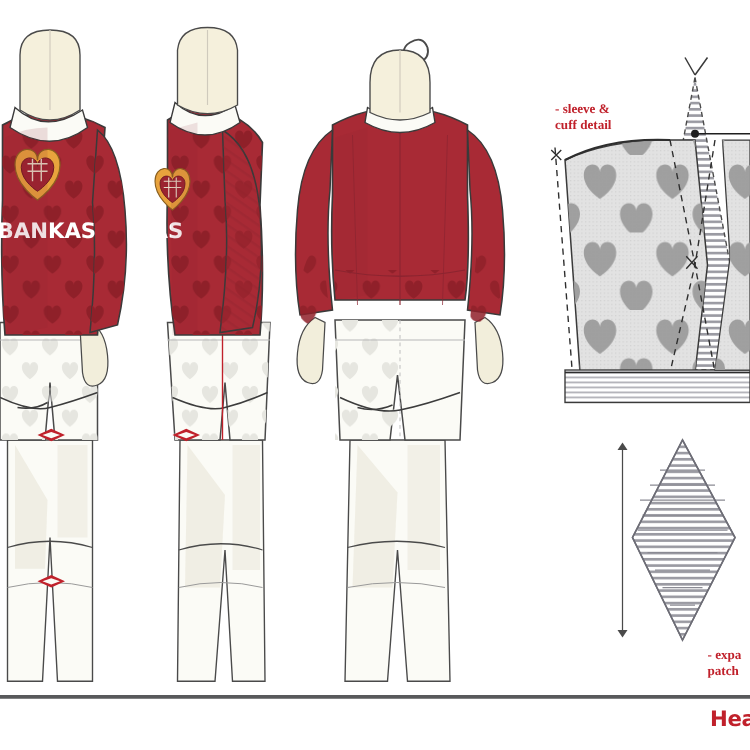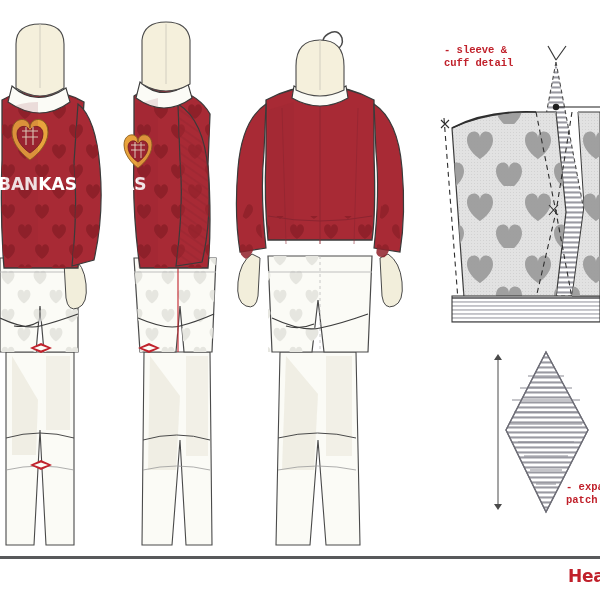--- a/index.html
+++ b/index.html
@@ -6,26 +6,27 @@
   body{
     width:600px;height:600px;overflow:hidden;
     background:#ffffff;
     font-family:"DejaVu Sans Mono", monospace;
     position:relative;
   }
   .sheet{position:absolute;inset:0;}
   .annot{
     position:absolute;
     color:#c0212b;
-    font-family:Liberation Mono, monospace;
+    font-family:Liberation Serif, serif;
     font-size:10.5px;
     font-weight:700;
     line-height:13px;
     white-space:pre;
     letter-spacing:0px;
+    margin-top:37px;
   }
   #annot-sleeve{left:444px;top:44px;}
   #annot-expand{left:566px;top:481px;}
   #brand-title{
     position:absolute;left:568px;top:566px;
     color:#c0212b;
     font-family:"DejaVu Sans", sans-serif;
     font-weight:700;font-size:17px;
     white-space:nowrap;letter-spacing:-0.3px;
   }

